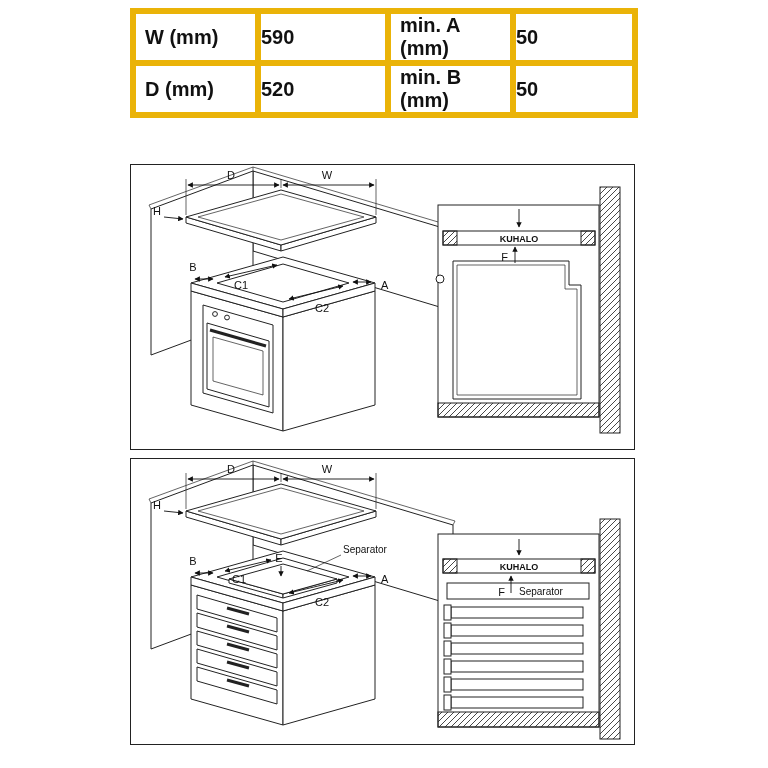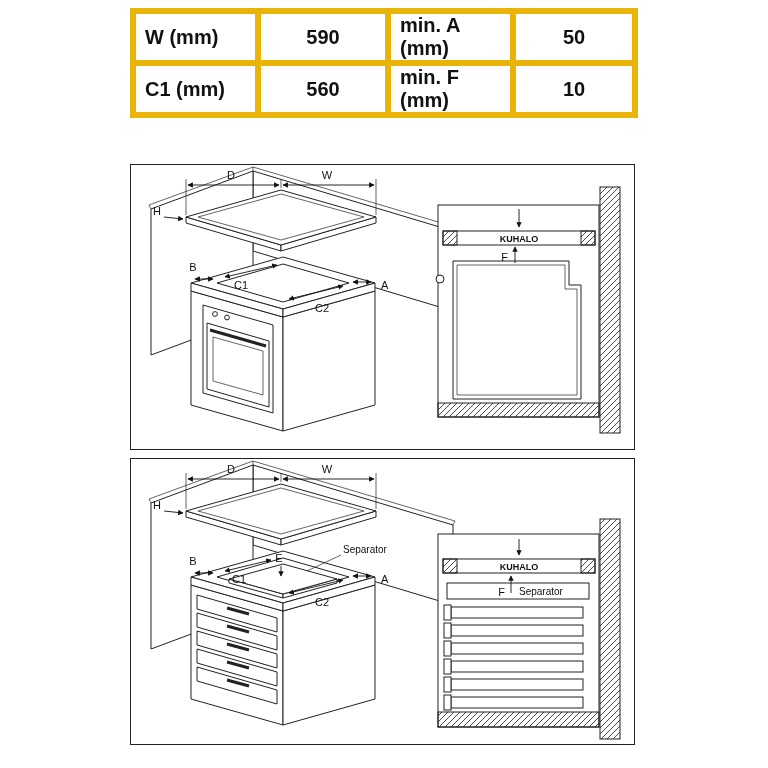--- a/index.html
+++ b/index.html
@@ -3,21 +3,21 @@
 <meta charset="utf-8">
 <style>
   * { margin:0; padding:0; box-sizing:border-box; }
   html,body { background:#fff; }
   body { width:768px; height:768px; font-family:"Liberation Sans", sans-serif; }
   .page { position:relative; width:768px; height:768px; background:#fff; overflow:hidden; }
 
   table.dims { position:absolute; left:130px; top:8px; border-collapse:collapse; table-layout:fixed; }
   table.dims td { border:6px solid #eab308; height:26px; font-size:20px; color:#111; background:#fff;font-weight:bold; }
   td.c-lab { text-align:left; padding-left:9px; }
-  td.c-val { text-align:center; }
+  td.c-val { text-align:left; }
 
   .fig { position:absolute; left:130px; border:1px solid #222; background:#fff; }
   #fig1 { top:164px; width:505px; height:286px; }
   #fig2 { top:458px; width:505px; height:287px; }
 
   svg text { font-family:"Liberation Sans", sans-serif; fill:#111; }
   .lbl  { font-size:11px; }
   .lblB { font-size:9px; font-weight:bold; }
   .lblS { font-size:10px; }
 
@@ -52,24 +52,24 @@
         <col style="width:122px">
       </colgroup>
     <tbody>
         <tr>
       <td class="c-lab">W (mm)</td>
       <td class="c-val">590</td>
       <td class="c-lab">min. A (mm)</td>
       <td class="c-val">50</td>
     </tr>
     <tr>
-      <td class="c-lab">C1 (mm)</td>
-      <td class="c-val">560</td>
-      <td class="c-lab">min. F (mm)</td>
-      <td class="c-val">10</td>
+      <td class="c-lab">D (mm)</td>
+      <td class="c-val">520</td>
+      <td class="c-lab">min. B (mm)</td>
+      <td class="c-val">50</td>
     </tr>
   </tbody>
     </table>
 
   <div class="fig" id="fig1">
     <svg viewBox="0 0 503 284" width="503" height="284">
 
       <g>
         <path class="face" d="M122,6 L322,66 L322,146 L122,86 Z"></path>
         <path class="face" d="M122,6 L20,44 L20,190 L122,152 Z"></path>

